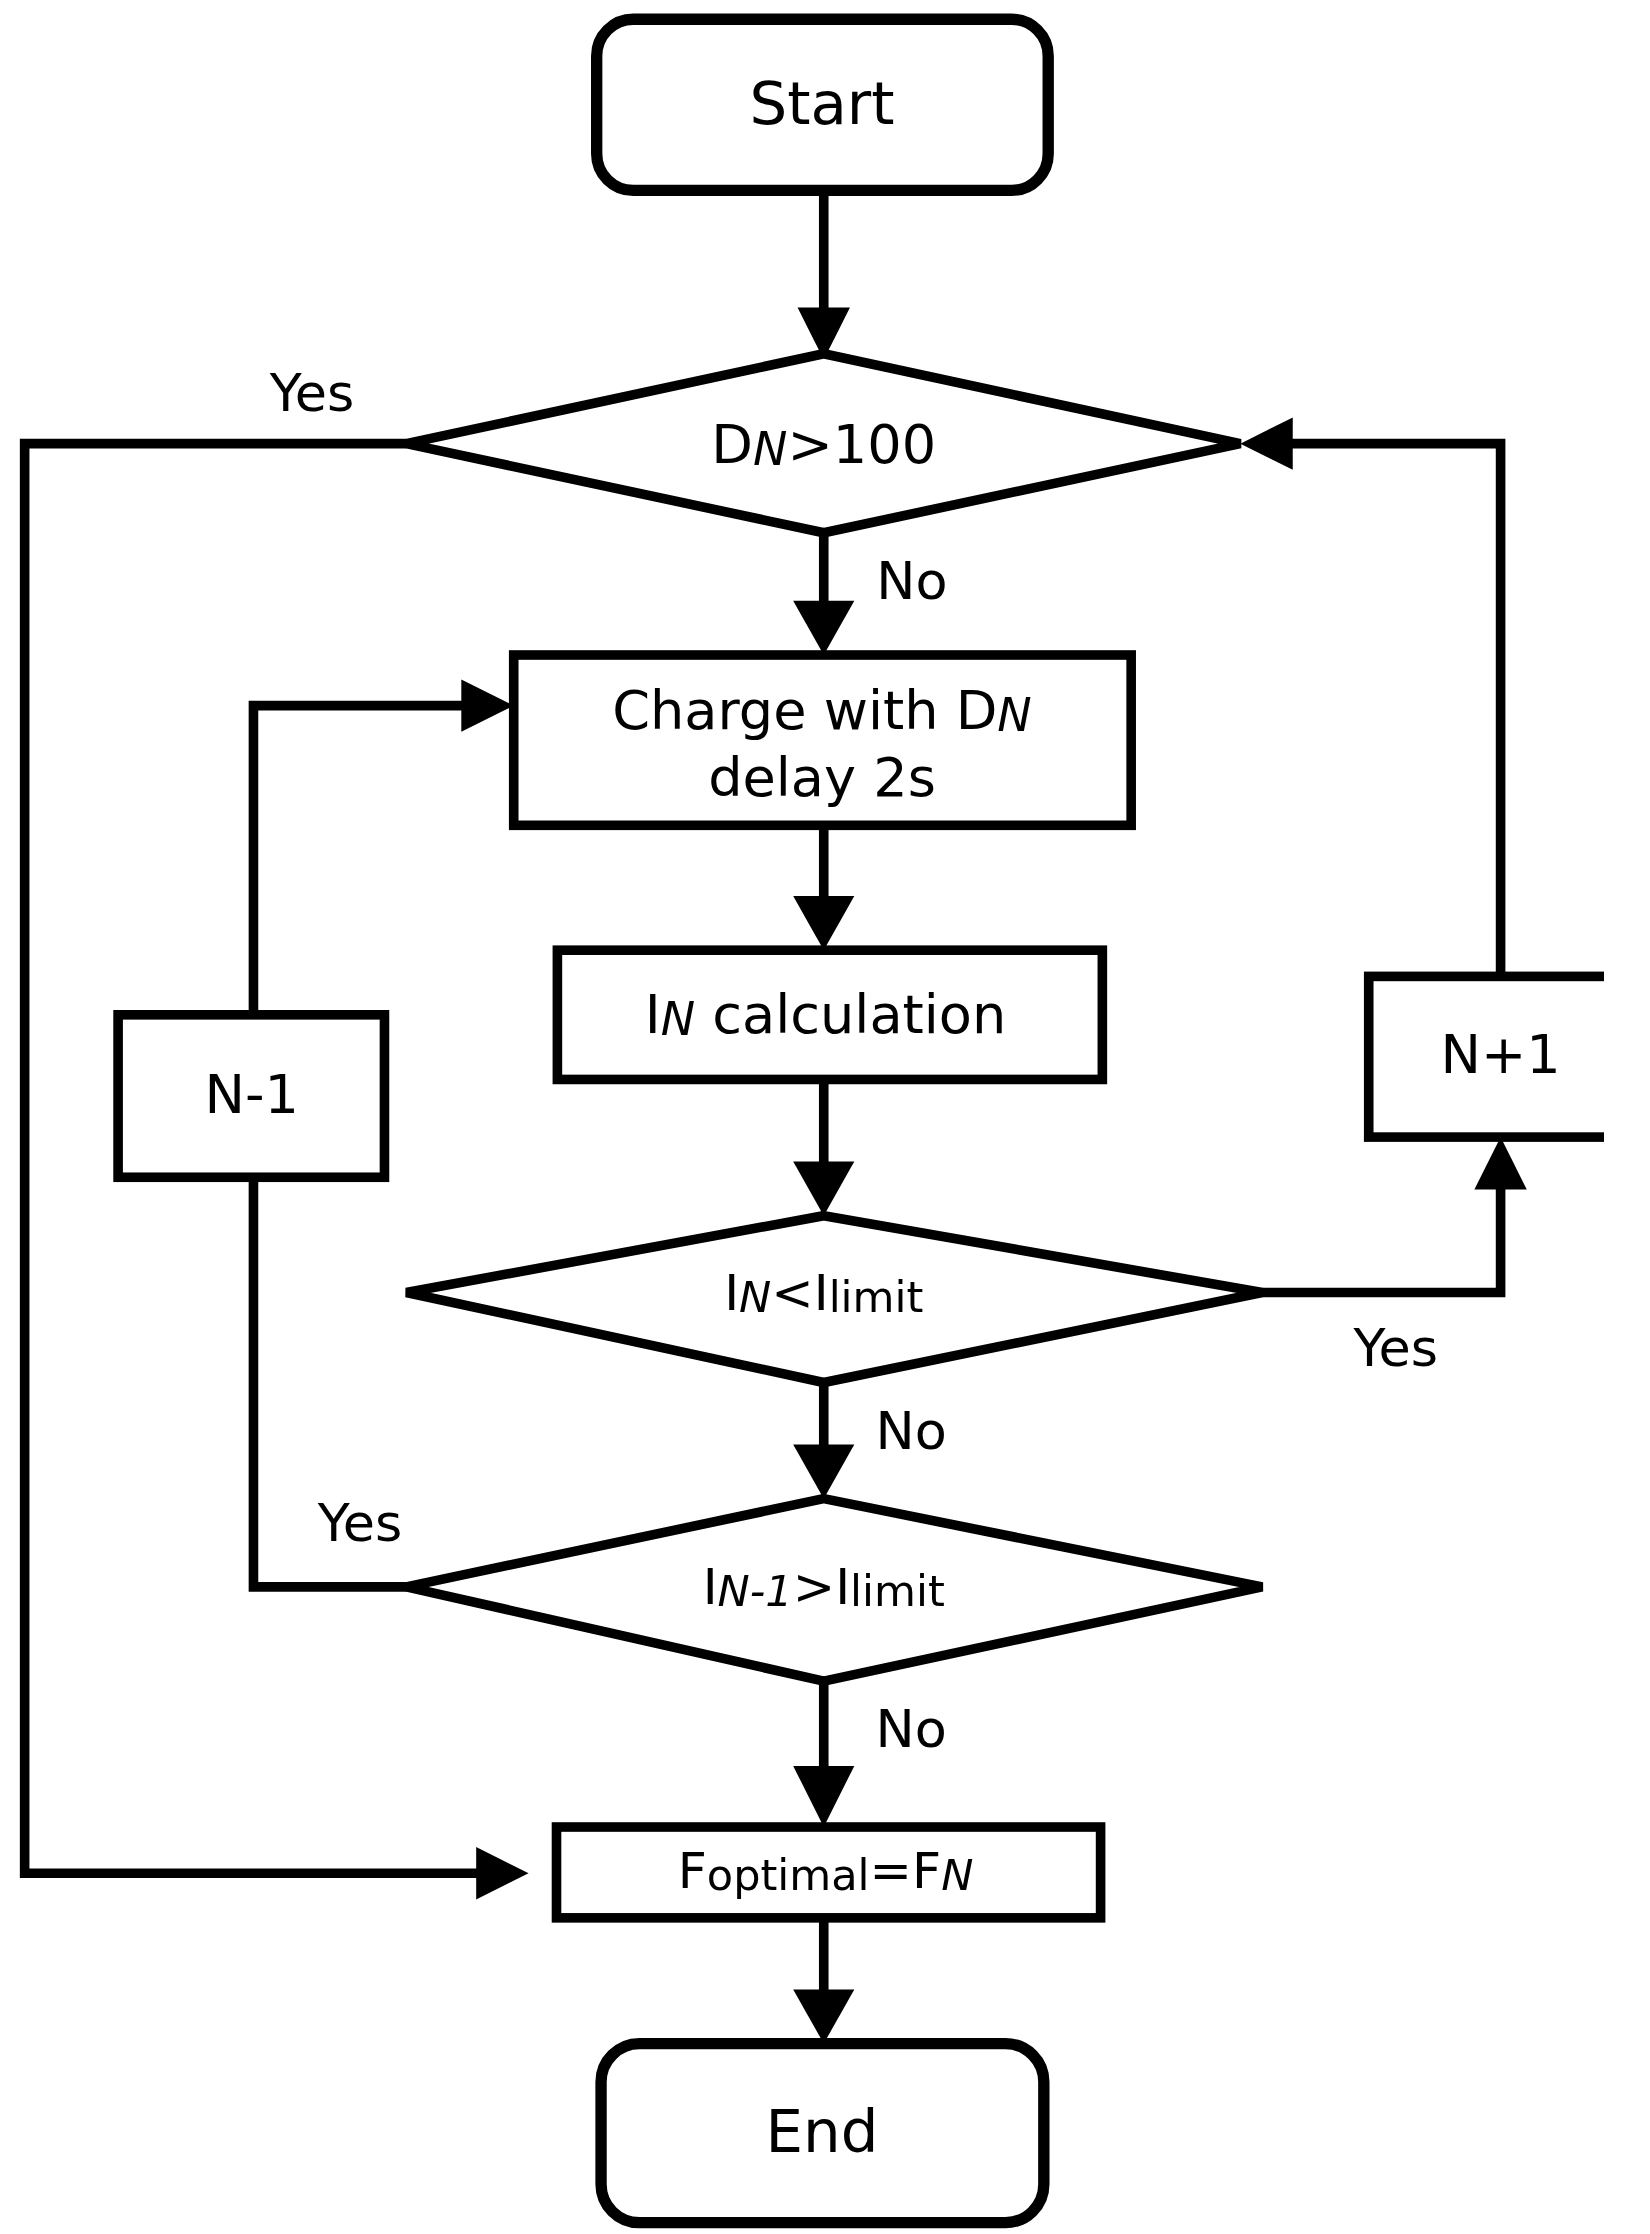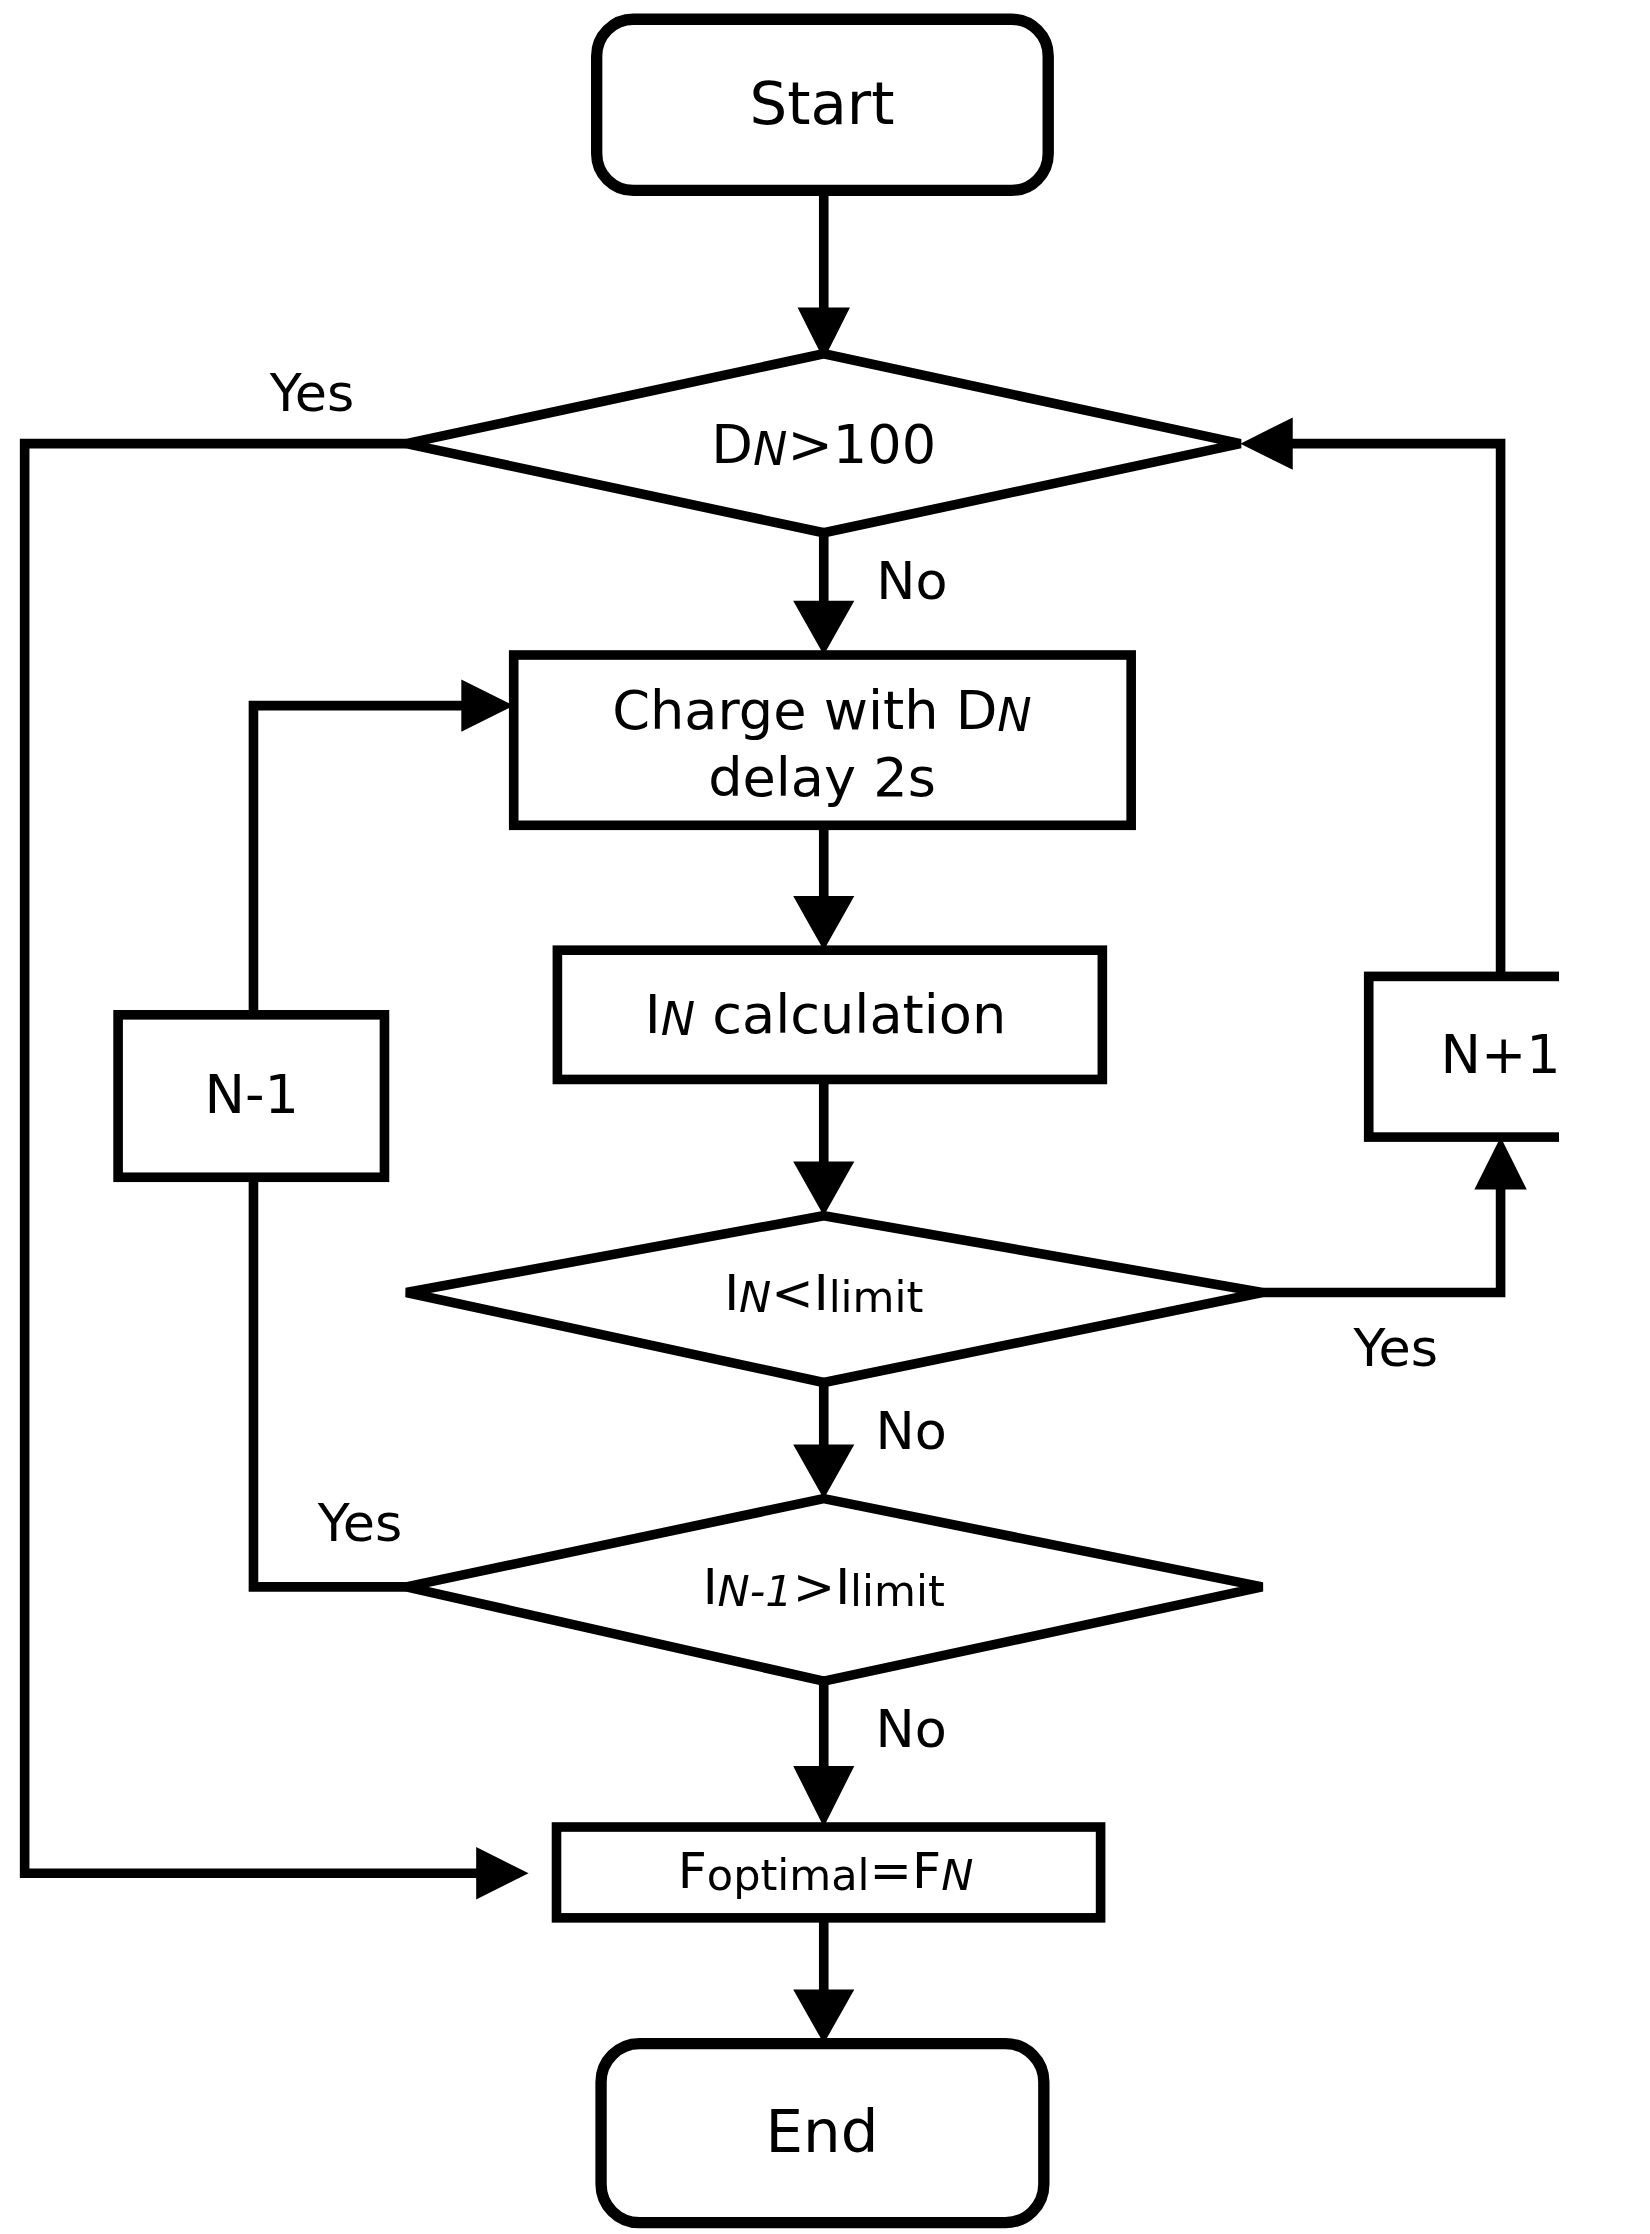--- a/index.html
+++ b/index.html
@@ -9,20 +9,21 @@
   }
   body {
     font-family: "DejaVu Sans", sans-serif;
   }
   #canvas {
     position: relative;
     width: 1559px;
     height: 2234px;
     background: #ffffff;
     overflow: hidden;
+    padding-left: 45px;
   }
   #flow-svg {
     position: absolute;
     left: 0;
     top: 0;
     width: 1651px;
     height: 2234px;
   }
   .node-text {
     font-family: "DejaVu Sans", sans-serif;

